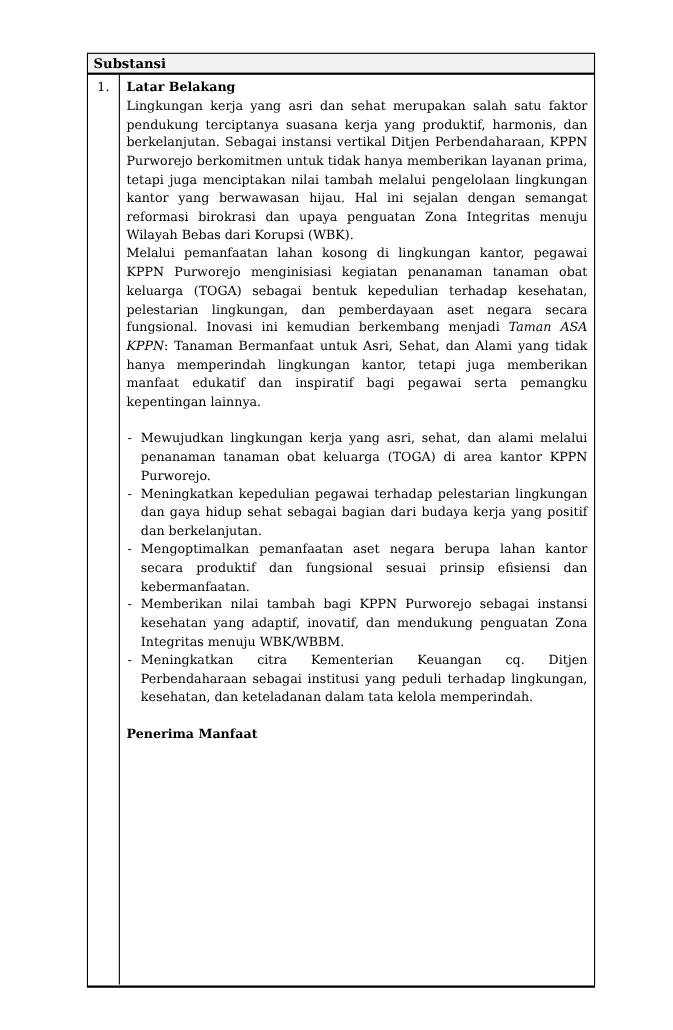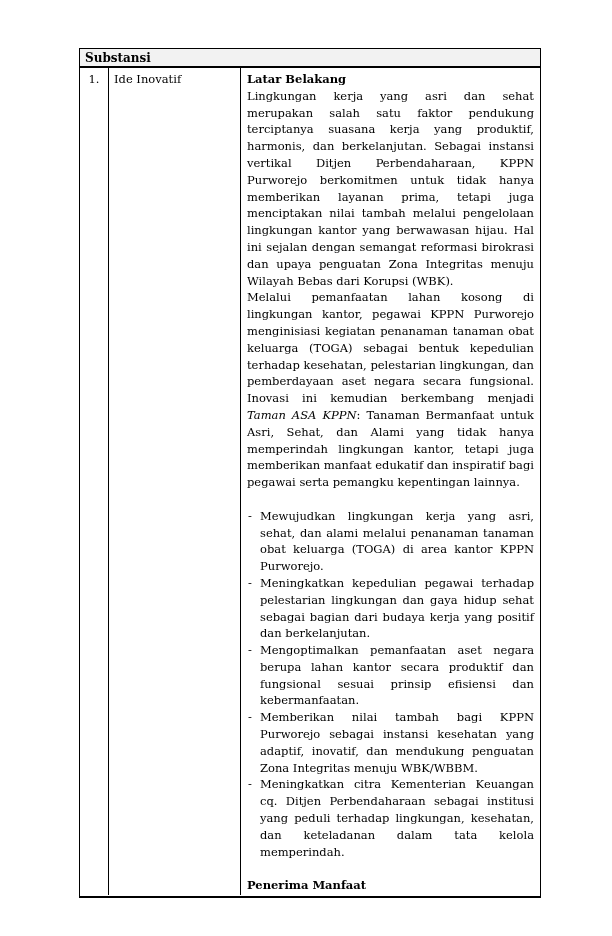--- a/index.html
+++ b/index.html
@@ -63,23 +63,20 @@
     <div class="header-row">
       <span>Substansi</span>
     </div>
 
     <div class="body-row">
 
       <div class="cell num-cell">
         <span>1.</span>
       </div>
 
-      <div class="cell label-cell">
-        <span>Ide Inovatif</span>
-      </div>
 
       <div class="cell content-cell">
 
         <div class="sec-heading">Latar Belakang</div>
 
         <p class="para">Lingkungan kerja yang asri dan sehat merupakan salah satu faktor pendukung terciptanya suasana kerja yang produktif, harmonis, dan berkelanjutan. Sebagai instansi vertikal Ditjen Perbendaharaan, KPPN Purworejo berkomitmen untuk tidak hanya memberikan layanan prima, tetapi juga menciptakan nilai tambah melalui pengelolaan lingkungan kantor yang berwawasan hijau. Hal ini sejalan dengan semangat reformasi birokrasi dan upaya penguatan Zona Integritas menuju Wilayah Bebas dari Korupsi (WBK).</p>
 
         <p class="para"><span>Melalui pemanfaatan lahan kosong di lingkungan kantor, pegawai KPPN Purworejo menginisiasi kegiatan penanaman tanaman obat keluarga (TOGA) sebagai bentuk kepedulian terhadap kesehatan, pelestarian lingkungan, dan pemberdayaan aset negara secara fungsional. Inovasi ini kemudian berkembang menjadi </span><span class="it">Taman ASA KPPN</span><span>: Tanaman Bermanfaat untuk Asri, Sehat, dan Alami yang tidak hanya memperindah lingkungan kantor, tetapi juga memberikan manfaat edukatif dan inspiratif bagi pegawai serta pemangku kepentingan lainnya.</span></p>
 
         <div class="blank-line"></div>

